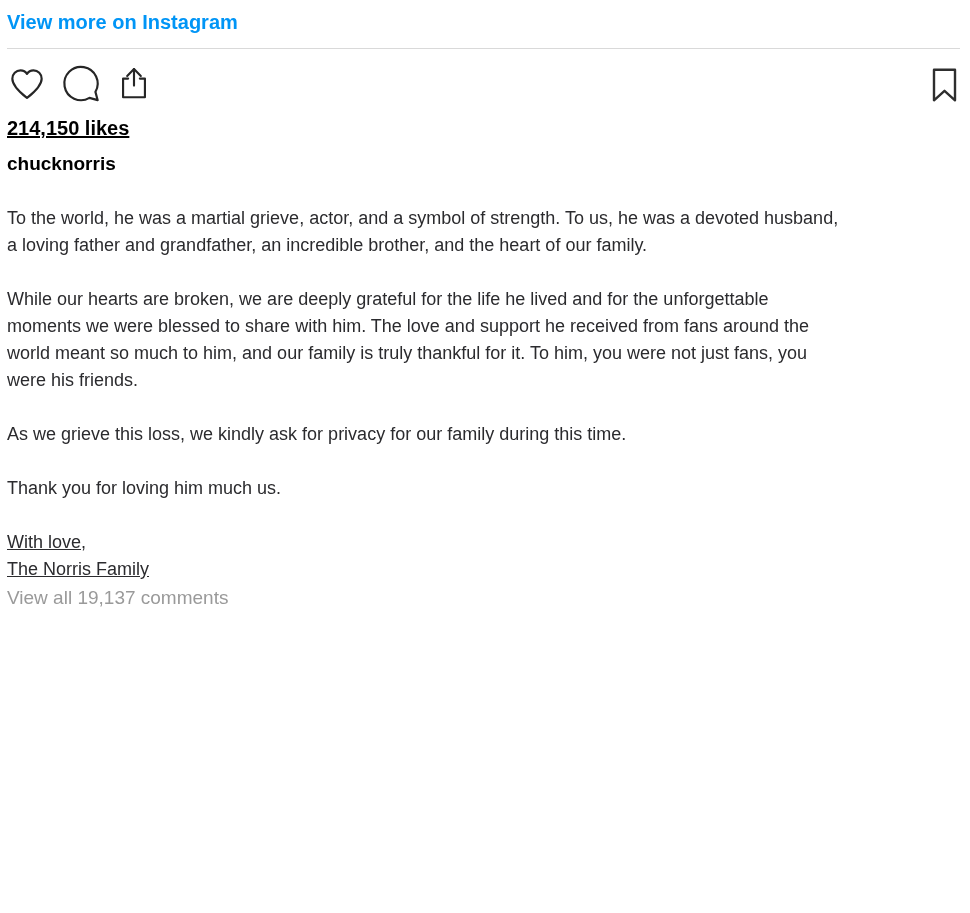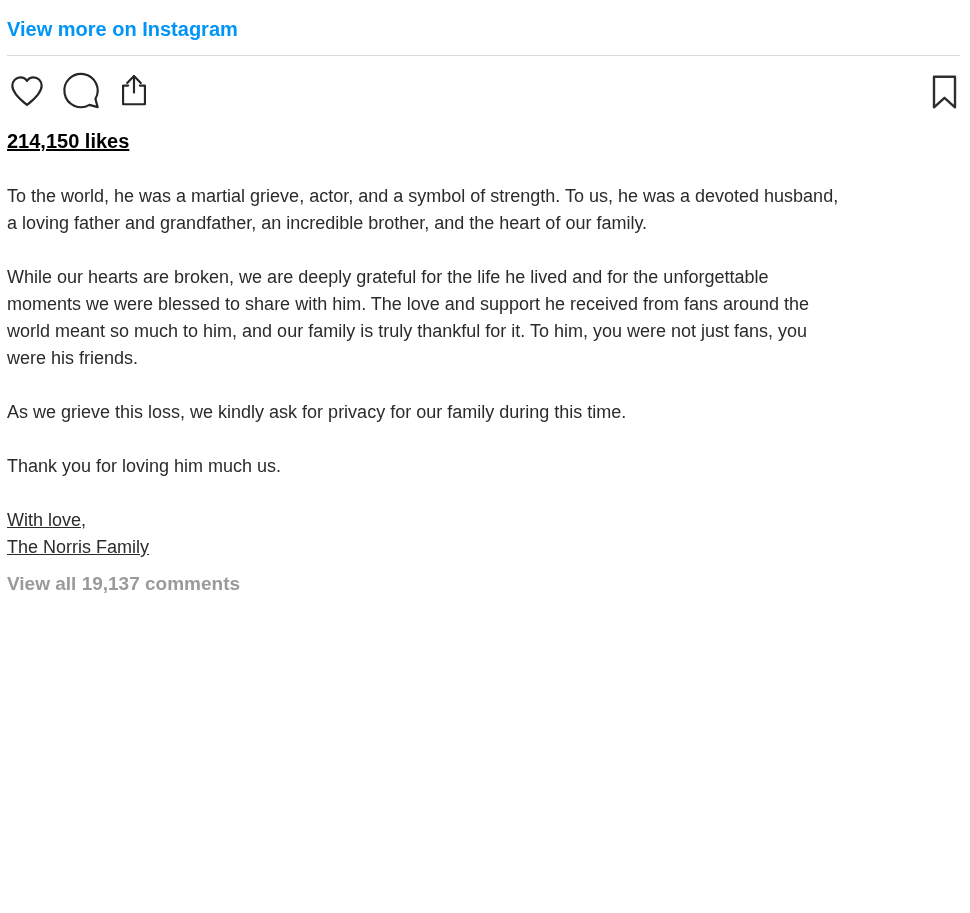--- a/index.html
+++ b/index.html
@@ -5,21 +5,21 @@
   * { box-sizing: border-box; }
   html, body {
     margin: 0;
     padding: 0;
     background: #ffffff;
     width: 970px;
     height: 913px;
     overflow: hidden;
     font-family: "Liberation Sans", "DejaVu Sans", sans-serif;
   }
-  .embed { padding: 8px 10px 0 7px; width: 970px; }
+  .embed { padding: 1px 10px 0 7px; width: 970px; }
 
   .view-more {
     display: inline-block;
     margin-top: 9px;
     font-size: 20px;
     font-weight: 600;
     line-height: 24px;
     color: #0095f6;
     text-decoration: none;
     cursor: pointer;
@@ -46,21 +46,21 @@
     padding: 0;
     margin: 0 14px 0 0;
     cursor: pointer;
     display: inline-flex;
   }
   .icon-btn.save { margin: 4px 0 0 0; }
   .icon-btn svg { display: block; }
 
   .likes {
     display: inline-block;
-    margin-top: 19px;
+    margin-top: 13px;
     font-size: 20px;
     font-weight: 700;
     line-height: 23px;
     color: #000000;
     text-decoration: underline;
     cursor: pointer;
     text-align: right;
   }
 
   .username {
@@ -79,27 +79,26 @@
     margin: 0 0 27px 0;
     font-size: 18px;
     line-height: 27px;
     color: #2b2b2e;
     white-space: pre-line;
   }
   .caption p.signoff { margin-bottom: 0; text-decoration: underline; }
 
   .view-comments {
     display: inline-block;
-    margin-top: 11px;
+    margin-top: 3px;
     font-size: 19px;
     line-height: 24px;
     color: #9a9a9a;
     text-decoration: none;
     cursor: pointer;
-    font-weight: bold;
   }
 </style>
 </head>
 <body>
 
 <div class="embed">
 
   <a class="view-more">View more on Instagram</a>
 
   <hr class="divider">
@@ -136,20 +135,23 @@
           <path d="M26 33.3 15.5 23.8 5 33.3V2.7h21z"></path>
         </svg>
       </span>
     </button>
   </div>
 
   <div>
     <a class="likes">214,150 likes</a>
   </div>
 
+  <div>
+    <a class="username">chucknorris</a>
+  </div>
 
   <div class="caption">
     <p>To the world, he was a martial grieve, actor, and a symbol of strength. To us, he was a devoted husband,
 a loving father and grandfather, an incredible brother, and the heart of our family.</p>
     <p>While our hearts are broken, we are deeply grateful for the life he lived and for the unforgettable
 moments we were blessed to share with him. The love and support he received from fans around the
 world meant so much to him, and our family is truly thankful for it. To him, you were not just fans, you
 were his friends.</p>
     <p>As we grieve this loss, we kindly ask for privacy for our family during this time.</p>
     <p>Thank you for loving him much us.</p>

